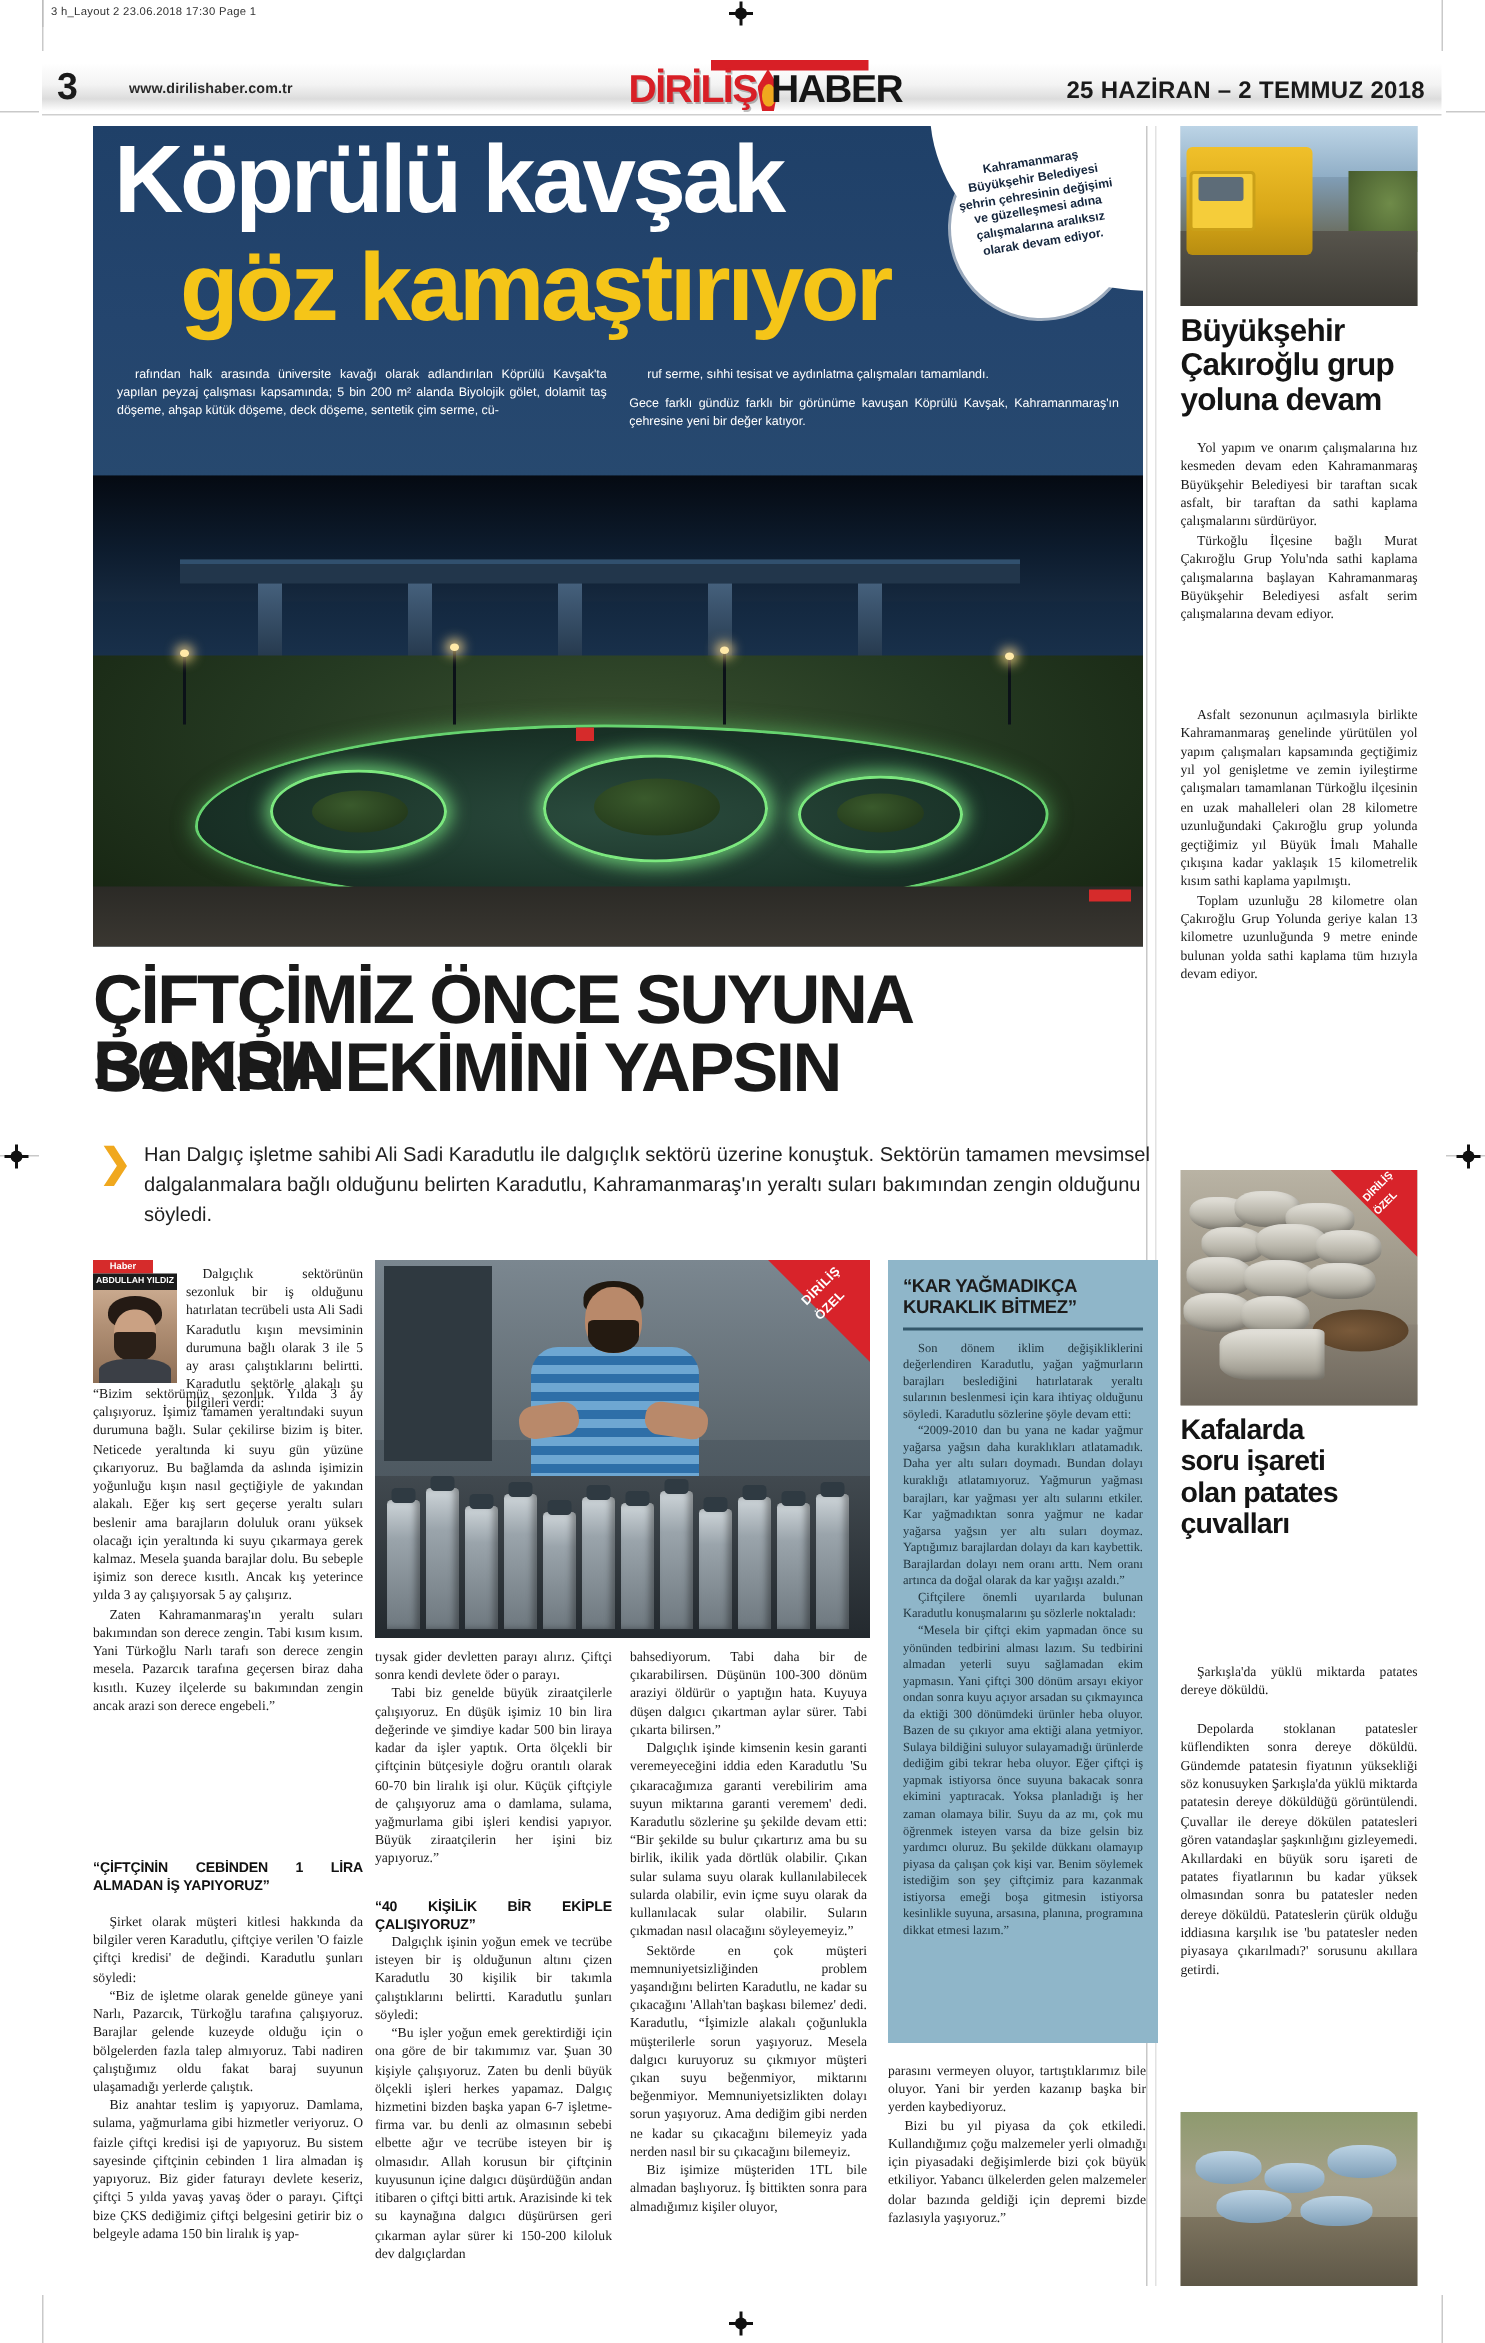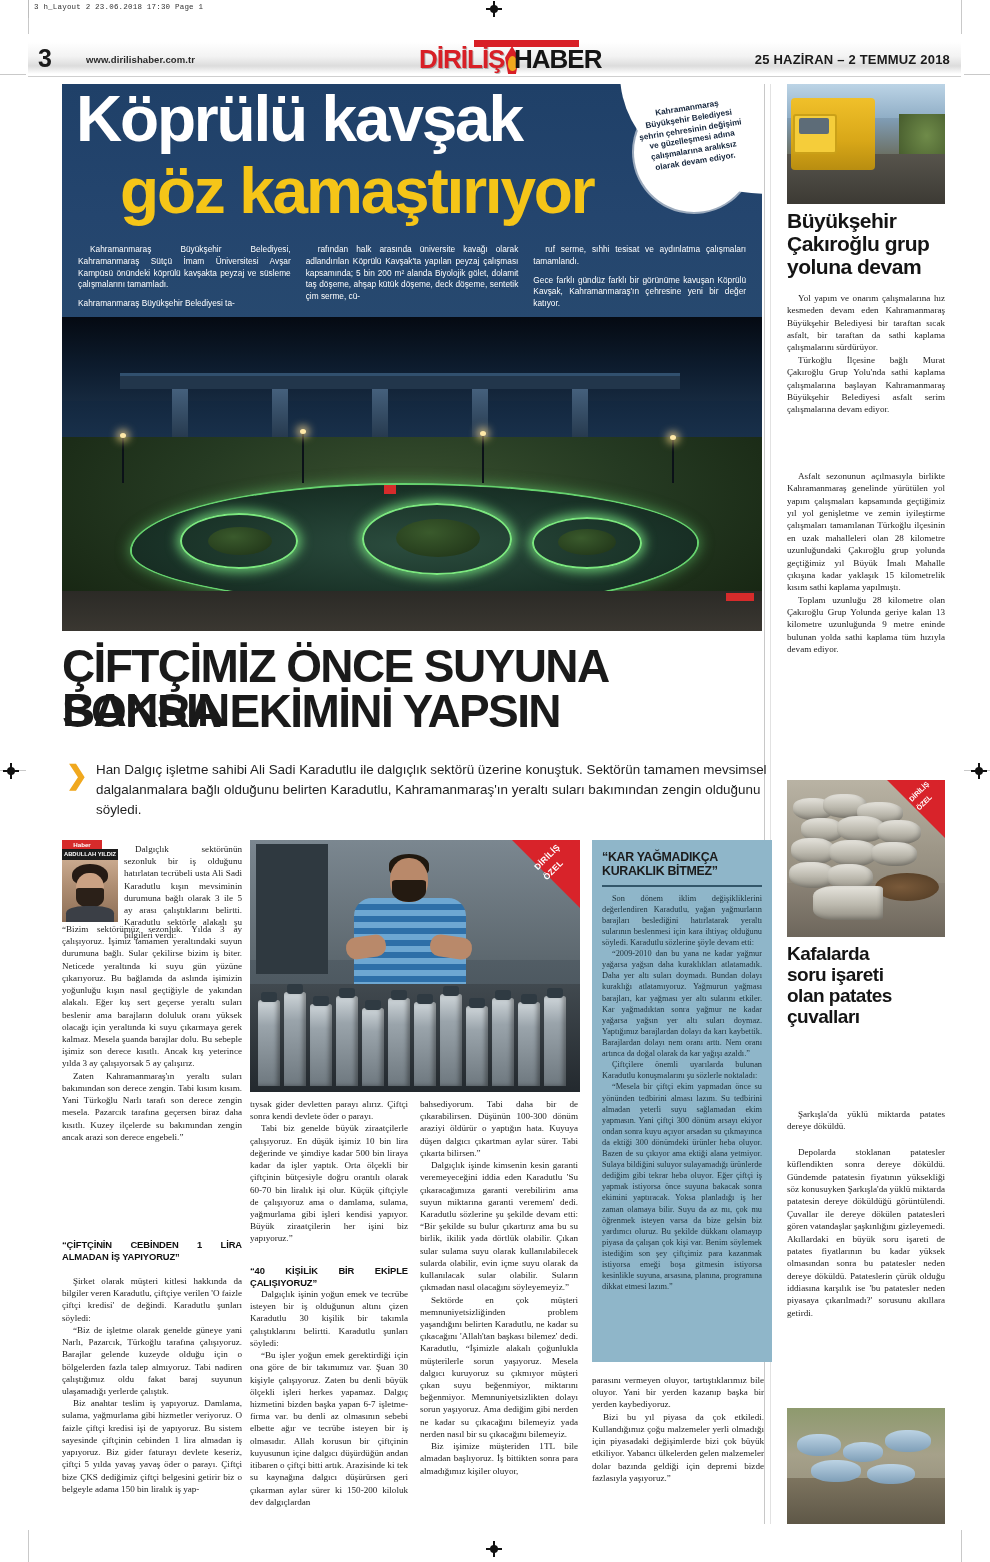--- a/index.html
+++ b/index.html
@@ -14,21 +14,21 @@
   }
 
   
   .proof-bar {
     position:absolute; left:28px; top:0px; width:962px; height:18px;
     border-left:1px solid #bdbdbd;
   }
   .proof-text {
     position:absolute; left:34px; top:3px;
     font-size:7.5px; color:#333; letter-spacing:.2px;
-    font-family:Liberation Mono, monospace;
+    font-family:Liberation Sans, sans-serif;
     white-space:nowrap;
   }
   .crop-v-left { position:absolute; left:28px; top:0; width:1px; height:34px; background:#c9c9c9; }
   .crop-v-right{ position:absolute; left:961px; top:0; width:1px; height:34px; background:#c9c9c9; }
   .crop-h-left { position:absolute; left:0px; top:74px; width:26px; height:1px; background:#c9c9c9; }
   .crop-h-right{ position:absolute; left:964px; top:74px; width:26px; height:1px; background:#c9c9c9; }
   .crop-h-left2 { position:absolute; left:0px; top:770px; width:26px; height:1px; background:#c9c9c9; }
   .crop-h-right2{ position:absolute; left:964px; top:770px; width:26px; height:1px; background:#c9c9c9; }
   .crop-v-bl { position:absolute; left:28px; top:1530px; width:1px; height:32px; background:#c9c9c9; }
   .crop-v-br { position:absolute; left:961px; top:1530px; width:1px; height:32px; background:#c9c9c9; }
@@ -84,21 +84,21 @@
     position:absolute; left:86px; top:6px; width:14px; height:28px;
     background:#d81f26;
     clip-path: polygon(50% 0%, 100% 42%, 78% 100%, 22% 100%, 0% 42%);
   }
   .logo-flame-in {
     position:absolute; left:89px; top:16px; width:9px; height:15px;
     background:#f0a81e; border-radius:50% 50% 45% 45%;
   }
   .issue-date {
     position:absolute; right:40px; top:52px;
-    font-size:13px; font-weight:bold; color:#1a1a1a;
+    font-size:16px; font-weight:bold; color:#1a1a1a;
     letter-spacing:.2px;
   }
   .masthead-rule {
     position:absolute; left:28px; top:76px; width:933px; height:1px; background:#cfcfcf;
   }
 
   
   .col-divider {
     position:absolute; left:764px; top:84px; width:1px; height:1440px; background:#c8c8c8;
   }
@@ -499,24 +499,20 @@
   <div class="feature-corner"></div>
 
   <div class="feat-h1">Köprülü kavşak</div>
   <div class="feat-h2">göz kamaştırıyor</div>
 
   <div class="feat-bubble">
     <span>Kahramanmaraş Büyükşehir Belediyesi şehrin çehresinin değişimi ve güzelleşmesi adına çalışmalarına aralıksız olarak devam ediyor.</span>
   </div>
 
   <div class="feat-lede">
-    <div class="col">
-      <p>Kahramanmaraş Büyükşehir Belediyesi, Kahramanmaraş Sütçü İmam Üniversitesi Avşar Kampüsü önündeki köprülü kavşakta peyzaj ve süsleme çalışmalarını tamamladı.</p>
-      <p>Kahramanmaraş Büyükşehir Belediyesi ta-</p>
-    </div>
     <div class="col">
       <p class="noind">rafından halk arasında üniversite kavağı olarak adlandırılan Köprülü Kavşak'ta yapılan peyzaj çalışması kapsamında; 5 bin 200 m² alanda Biyolojik gölet, dolamit taş döşeme, ahşap kütük döşeme, deck döşeme, sentetik çim serme, cü-</p>
     </div>
     <div class="col">
       <p class="noind">ruf serme, sıhhi tesisat ve aydınlatma çalışmaları tamamlandı.</p>
       <p>Gece farklı gündüz farklı bir görünüme kavuşan Köprülü Kavşak, Kahramanmaraş'ın çehresine yeni bir değer katıyor.</p>
     </div>
   </div>
 
   <div class="feature-photo">

